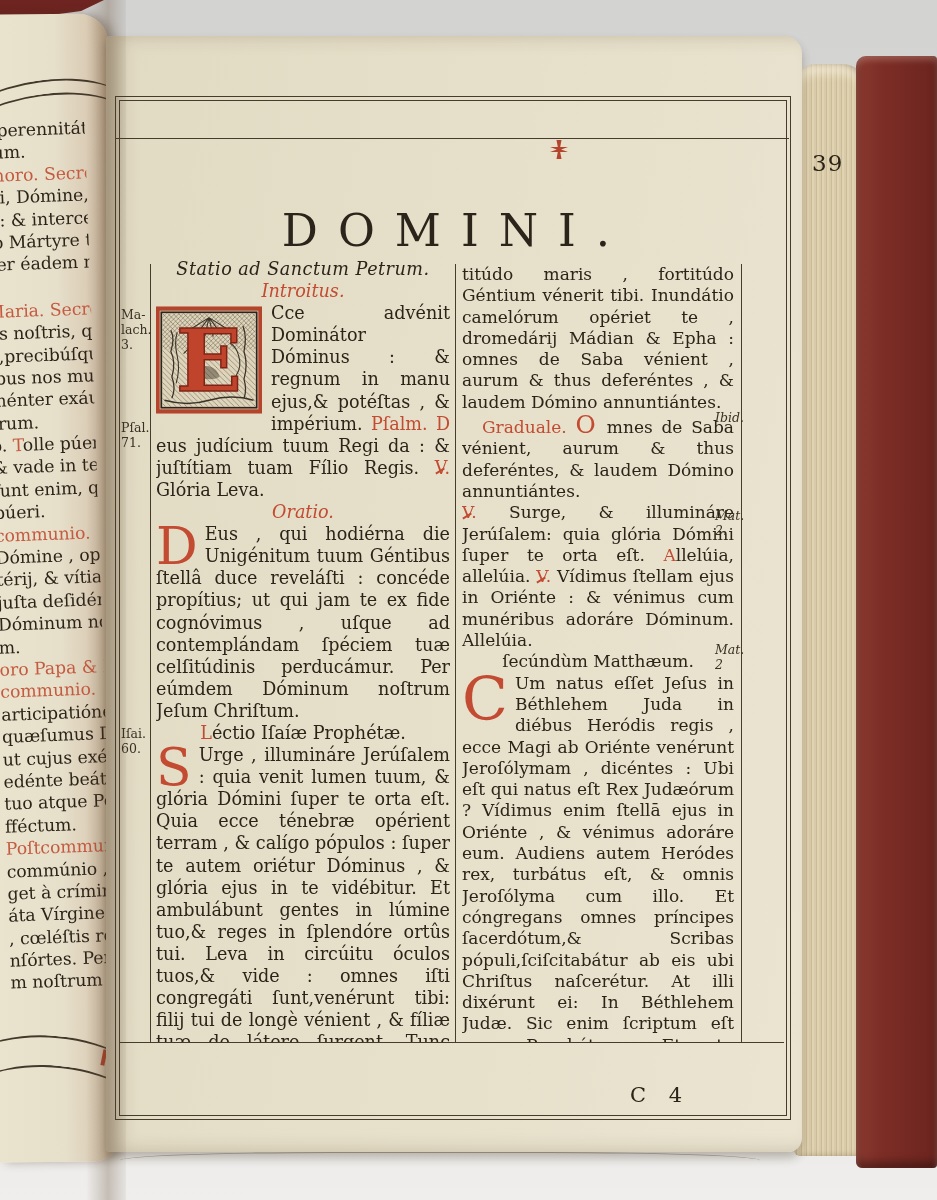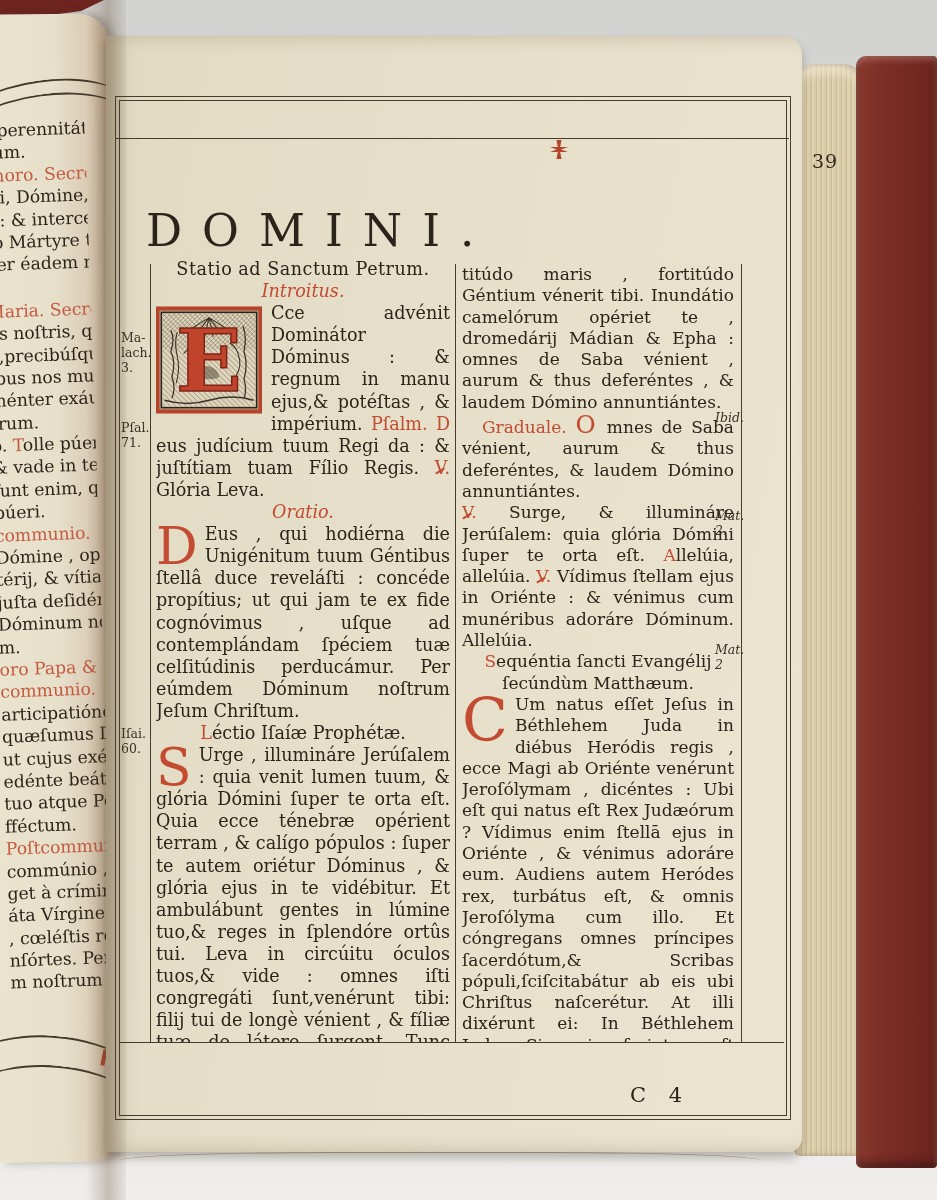--- a/index.html
+++ b/index.html
@@ -43,33 +43,33 @@
   .rule-v{position:absolute;border-left:1.4px solid #473c2b;}
   .rv-left{left:44px;top:228px;height:778px;}
   .rv-mid{left:349px;top:228px;height:778px;}
   .rv-right{left:635px;top:228px;height:778px;}
   
   .cross{position:absolute;left:444px;top:104px;width:18px;height:19px;}
   .cross .bar-v{position:absolute;left:6px;top:0;width:6px;height:19px;background:#b5442c;
     clip-path:polygon(8% 0,92% 0,62% 50%,92% 100%,8% 100%,38% 50%);}
   .cross .bar-h{position:absolute;left:0;top:6.5px;width:18px;height:6px;background:#b5442c;
     clip-path:polygon(0 8%,100% 8%,62% 50%,100% 92%,0 92%,38% 50%);}
-  .folio{position:absolute;left:706px;top:114px;width:50px;font-size:19px;color:#2c2418;letter-spacing:1px;}
+  .folio{position:absolute;left:706px;top:114px;width:50px;font-size:23px;color:#2c2418;letter-spacing:1px;}
   .signature{position:absolute;left:460px;top:1047px;width:180px;text-align:center;
     font-size:21px;color:#2c2418;word-spacing:16px;}
   
   .title1{position:absolute;left:40px;top:104px;width:620px;text-align:center;
     font-size:61px;letter-spacing:8px;color:#c4503a;white-space:nowrap;}
-  .title2{position:absolute;left:40px;top:168px;width:620px;text-align:left;
+  .title2{position:absolute;left:40px;top:168px;width:620px;text-align:center;
     font-size:45px;letter-spacing:20px;color:#2b241b;white-space:nowrap;}
   
   .text-col{position:absolute;color:#2c2419;text-align:justify;overflow:hidden;}
   .col-left{left:50px;top:222px;width:294px;height:784px;font-size:17.6px;line-height:22.1px;}
   .col-right{left:356px;top:228px;width:272px;height:778px;font-size:17px;line-height:21.3px;}
-  .b-heading-italic{text-align:center;letter-spacing:.5px;}
+  .b-heading-italic{font-style:italic;text-align:center;letter-spacing:.5px;}
   .b-heading-red{text-align:center;color:#c24b31;font-style:italic;}
   .b-center-mixed{text-align:center;}
   .b-para-plain,.b-para-indent,.b-para-dropcap,.b-para-woodcut{text-align:justify;}
   .b-para-indent{text-indent:20px;}
   .red{color:#c24b31;}
   .blk{color:#2c2419;}
   .dc{float:left;color:#c24b31;font-size:52px;line-height:40px;padding:3px 7px 0 0;}
   .dc-C{font-size:60px;line-height:46px;}
   .big-cap{font-size:1.45em;line-height:1;}
   .versicle{position:relative;display:inline-block;}
@@ -196,31 +196,30 @@
     </svg></span><span class="blk">Cce advénit Dominátor Dóminus : &amp; regnum in manu ejus,&amp; potéſtas , &amp; impérium. </span><span class="red">Pſalm. </span><span class="red">D </span><span class="blk">eus judícium tuum Regi da : &amp; juſtítiam tuam Fílio Regis. </span><span class="red versicle">V.</span><span class="blk"> Glória Leva.</span></div>
         <div class="b-heading-red"><span class="red">Oratio.</span></div>
         <div class="b-para-dropcap"><span class="dc dc-D">D</span><span class="blk">Eus , qui hodiérna die Unigénitum tuum Géntibus ſtellâ duce reveláſti : concéde propítius; ut qui jam te ex fide cognóvimus , uſque ad contemplándam ſpéciem tuæ celſitúdinis perducámur. Per eúmdem Dóminum noſtrum Jeſum Chriſtum.</span></div>
         <div class="b-center-mixed"><span class="red">L</span><span class="blk">éctio Iſaíæ Prophétæ.</span></div>
         <div class="b-para-dropcap"><span class="dc dc-S">S</span><span class="blk">Urge , illumináre Jerúſalem : quia venit lumen tuum, &amp; glória Dómini ſuper te orta eſt. Quia ecce ténebræ opérient terram , &amp; calígo pópulos : ſuper te autem oriétur Dóminus , &amp; glória ejus in te vidébitur. Et ambulábunt gentes in lúmine tuo,&amp; reges in ſplendóre ortûs tui. Leva in circúitu óculos tuos,&amp; vide : omnes iſti congregáti ſunt,venérunt tibi: filij tui de longè vénient , &amp; fíliæ tuæ de látere ſurgent. Tunc vidébis,&amp; áfflues,&amp; mirábitur , &amp; dilatábitur cor tuum , quando convérſa fúerit ad te mul-</span></div>
       </div>
     <div class="text-col col-right">
         <div class="b-para-plain"><span class="blk">titúdo maris , fortitúdo Géntium vénerit tibi. Inundátio camelórum opériet te , dromedárij Mádian &amp; Epha : omnes de Saba vénient , aurum &amp; thus deferéntes , &amp; laudem Dómino annuntiántes.</span></div>
         <div class="b-para-indent"><span class="red">Graduale. </span><span class="red big-cap">O </span><span class="blk">mnes de Saba vénient, aurum &amp; thus deferéntes, &amp; laudem Dómino annuntiántes.</span></div>
         <div class="b-para-plain"><span class="red versicle">V.</span><span class="blk"> Surge, &amp; illumináre Jerúſalem: quia glória Dómini ſuper te orta eſt. </span><span class="red">A</span><span class="blk">llelúia, allelúia. </span><span class="red versicle">V.</span><span class="blk"> Vídimus ſtellam ejus in Oriénte : &amp; vénimus cum munéribus adoráre Dóminum. Allelúia.</span></div>
-        <div class="b-center-mixed"><span class="red">S</span><span class="blk">equéntia ſancti Evangélij</span></div>
         <div class="b-center-mixed"><span class="blk">ſecúndùm Matthæum.</span></div>
         <div class="b-para-dropcap"><span class="dc dc-C">C</span><span class="blk">Um natus eſſet Jeſus in Béthlehem Juda in diébus Heródis regis , ecce Magi ab Oriénte venérunt Jeroſólymam , dicéntes : Ubi eſt qui natus eſt Rex Judæórum ? Vídimus enim ſtellā ejus in Oriénte , &amp; vénimus adoráre eum. Audiens autem Heródes rex, turbátus eſt, &amp; omnis Jeroſólyma cum illo. Et cóngregans omnes príncipes ſacerdótum,&amp; Scribas pópuli,ſciſcitabátur ab eis ubi Chriſtus naſcerétur. At illi dixérunt ei: In Béthlehem Judæ. Sic enim ſcriptum eſt per Prophétam: Et tu Béthlehem terra Juda , nequáquam mínima es in princípibus Juda : ex te enim éxiet dux, qui regat pópulũ meum Iſraël. Tunc Heródes , clam vocátis Ma-</span></div>
       </div>
 
     <div class="bottom-rule"></div>
     <div class="signature">C 4</div>
   </div>
 
   <div class="mn-col mn-left">
-      <div class="mnote" style="top: 330px;">
+      <div class="mnote" style="top: 307px;">
         <div>Ma-</div>
         <div>lach.</div>
         <div>3.</div>
       </div>
       <div class="mnote" style="top: 420px;">
         <div>Pſal.</div>
         <div>71.</div>
       </div>
       <div class="mnote" style="top: 726px;">
         <div>Iſai.</div>

